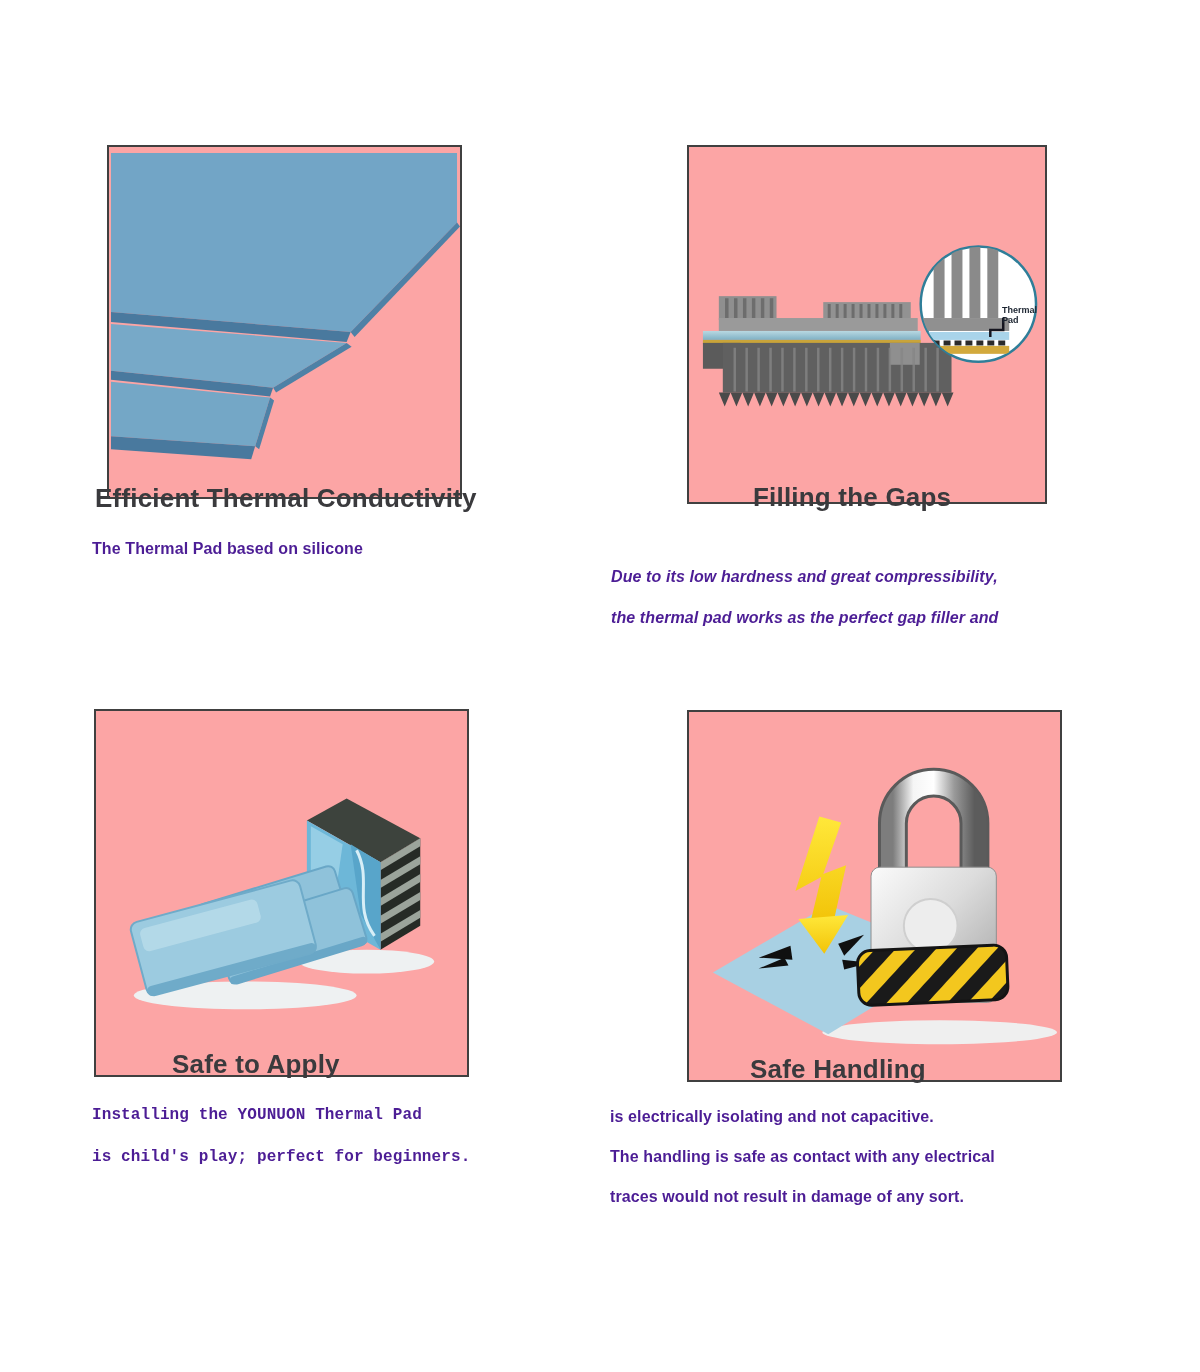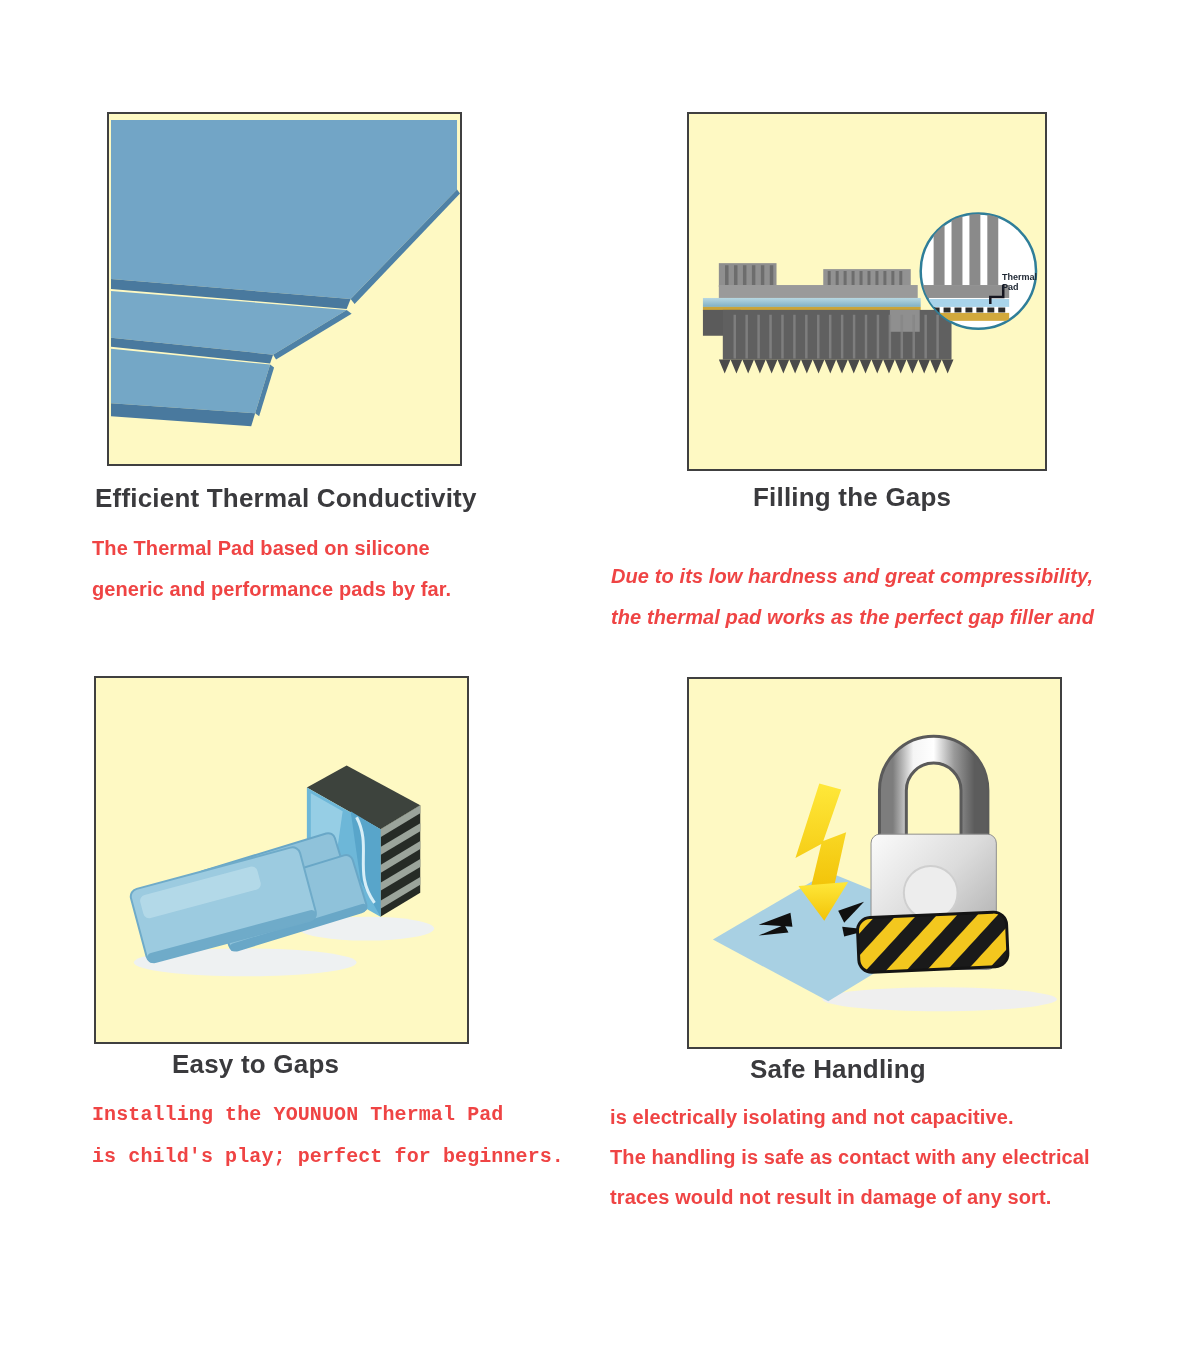--- a/index.html
+++ b/index.html
@@ -2,29 +2,29 @@
 <html><head>
 <meta charset="utf-8">
 <style>
   html,body{margin:0;padding:0;}
   body{
     width:1200px;height:1372px;position:relative;overflow:hidden;
     background:#ffffff;
     font-family:"Liberation Sans","DejaVu Sans",sans-serif;
   }
   .imgbox{
-    position:absolute;background:#fef9c3;border:2px solid #404040;box-sizing:border-box;
+    position:absolute;background:#fca5a5;border:2px solid #404040;box-sizing:border-box;margin-top:33px;
   }
   .imgbox svg{display:block;width:100%;height:100%;}
   .feature-title{
     position:absolute;margin:0;font-size:26px;font-weight:bold;color:#3a3a3d;
     letter-spacing:.2px;white-space:nowrap;
   }
   .feature-body{
-    position:absolute;font-size:20px;font-weight:bold;color:#ef4444;
+    position:absolute;font-size:16px;font-weight:bold;color:#4c1d95;
     letter-spacing:.1px;white-space:nowrap;
   }
   .feature-body div{height:41px;line-height:41px;}
   .body-br div{height:40px;line-height:40px;}
   .body-br div:nth-child(4){padding-left:7px;margin-left:29px;}
   .body-bl div{height:42px;line-height:42px;font-family:Liberation Mono, monospace;}
   .callout-label{
     position:absolute;left:313px;top:158px;width:38px;
     font-size:9px;line-height:10px;font-weight:bold;color:#1b2430;
   }
@@ -49,21 +49,20 @@
       <g>
         <polygon points="2,236 162,252 147,301 2,291" fill="#74a7c6"></polygon>
         <polygon points="2,291 147,301 143,314 2,304" fill="#49799e"></polygon>
         <polygon points="162,252 166,255 151,304 147,301" fill="#4e81a6"></polygon>
       </g>
     </svg>
   </div>
   <h2 class="feature-title" style="left:95px;top:483px;">Efficient Thermal Conductivity</h2>
   <div class="feature-body" style="left:92px;top:528px;">
     <div>The Thermal Pad based on silicone</div>
-    <div>generic and performance pads by far.</div>
   </div>
 </section>
 
 <section>
   <div class="imgbox b2" style="left:687px;top:112px;width:360px;height:359px;">
     <svg viewBox="0 0 358 357">
       <defs>
         <linearGradient id="tr-teal" x1="0" y1="0" x2="0" y2="1">
           <stop offset="0" stop-color="#b8d8e2"></stop>
             <stop offset="1" stop-color="#7fb0c4"></stop>
@@ -138,21 +137,21 @@
           <rect x="-72" y="22" width="144" height="8" rx="4" fill="#69a7c7"></rect>
         </g>
         <g transform="translate(128,228) rotate(-15)">
           <rect x="-88" y="-38" width="176" height="76" rx="8" fill="#9ccbe0" stroke="#6fabc9" stroke-width="2"></rect>
           <rect x="-80" y="-30" width="122" height="24" rx="6" fill="#b9dcea" opacity=".8"></rect>
           <rect x="-88" y="28" width="176" height="10" rx="5" fill="#6fabc9"></rect>
         </g>
       </g>
     </svg>
   </div>
-  <h2 class="feature-title" style="left:172px;top:1049px;">Easy to Gaps</h2>
+  <h2 class="feature-title" style="left:172px;top:1049px;">Safe to Apply</h2>
   <div class="feature-body body-bl" style="left:92px;top:1094px;">
     <div>Installing the YOUNUON Thermal Pad</div>
     <div>is child's play; perfect for beginners.</div>
   </div>
 </section>
 
 <section>
   <div class="imgbox b2" style="left:687px;top:677px;width:375px;height:372px;">
     <svg viewBox="0 0 373 370">
       <defs>

